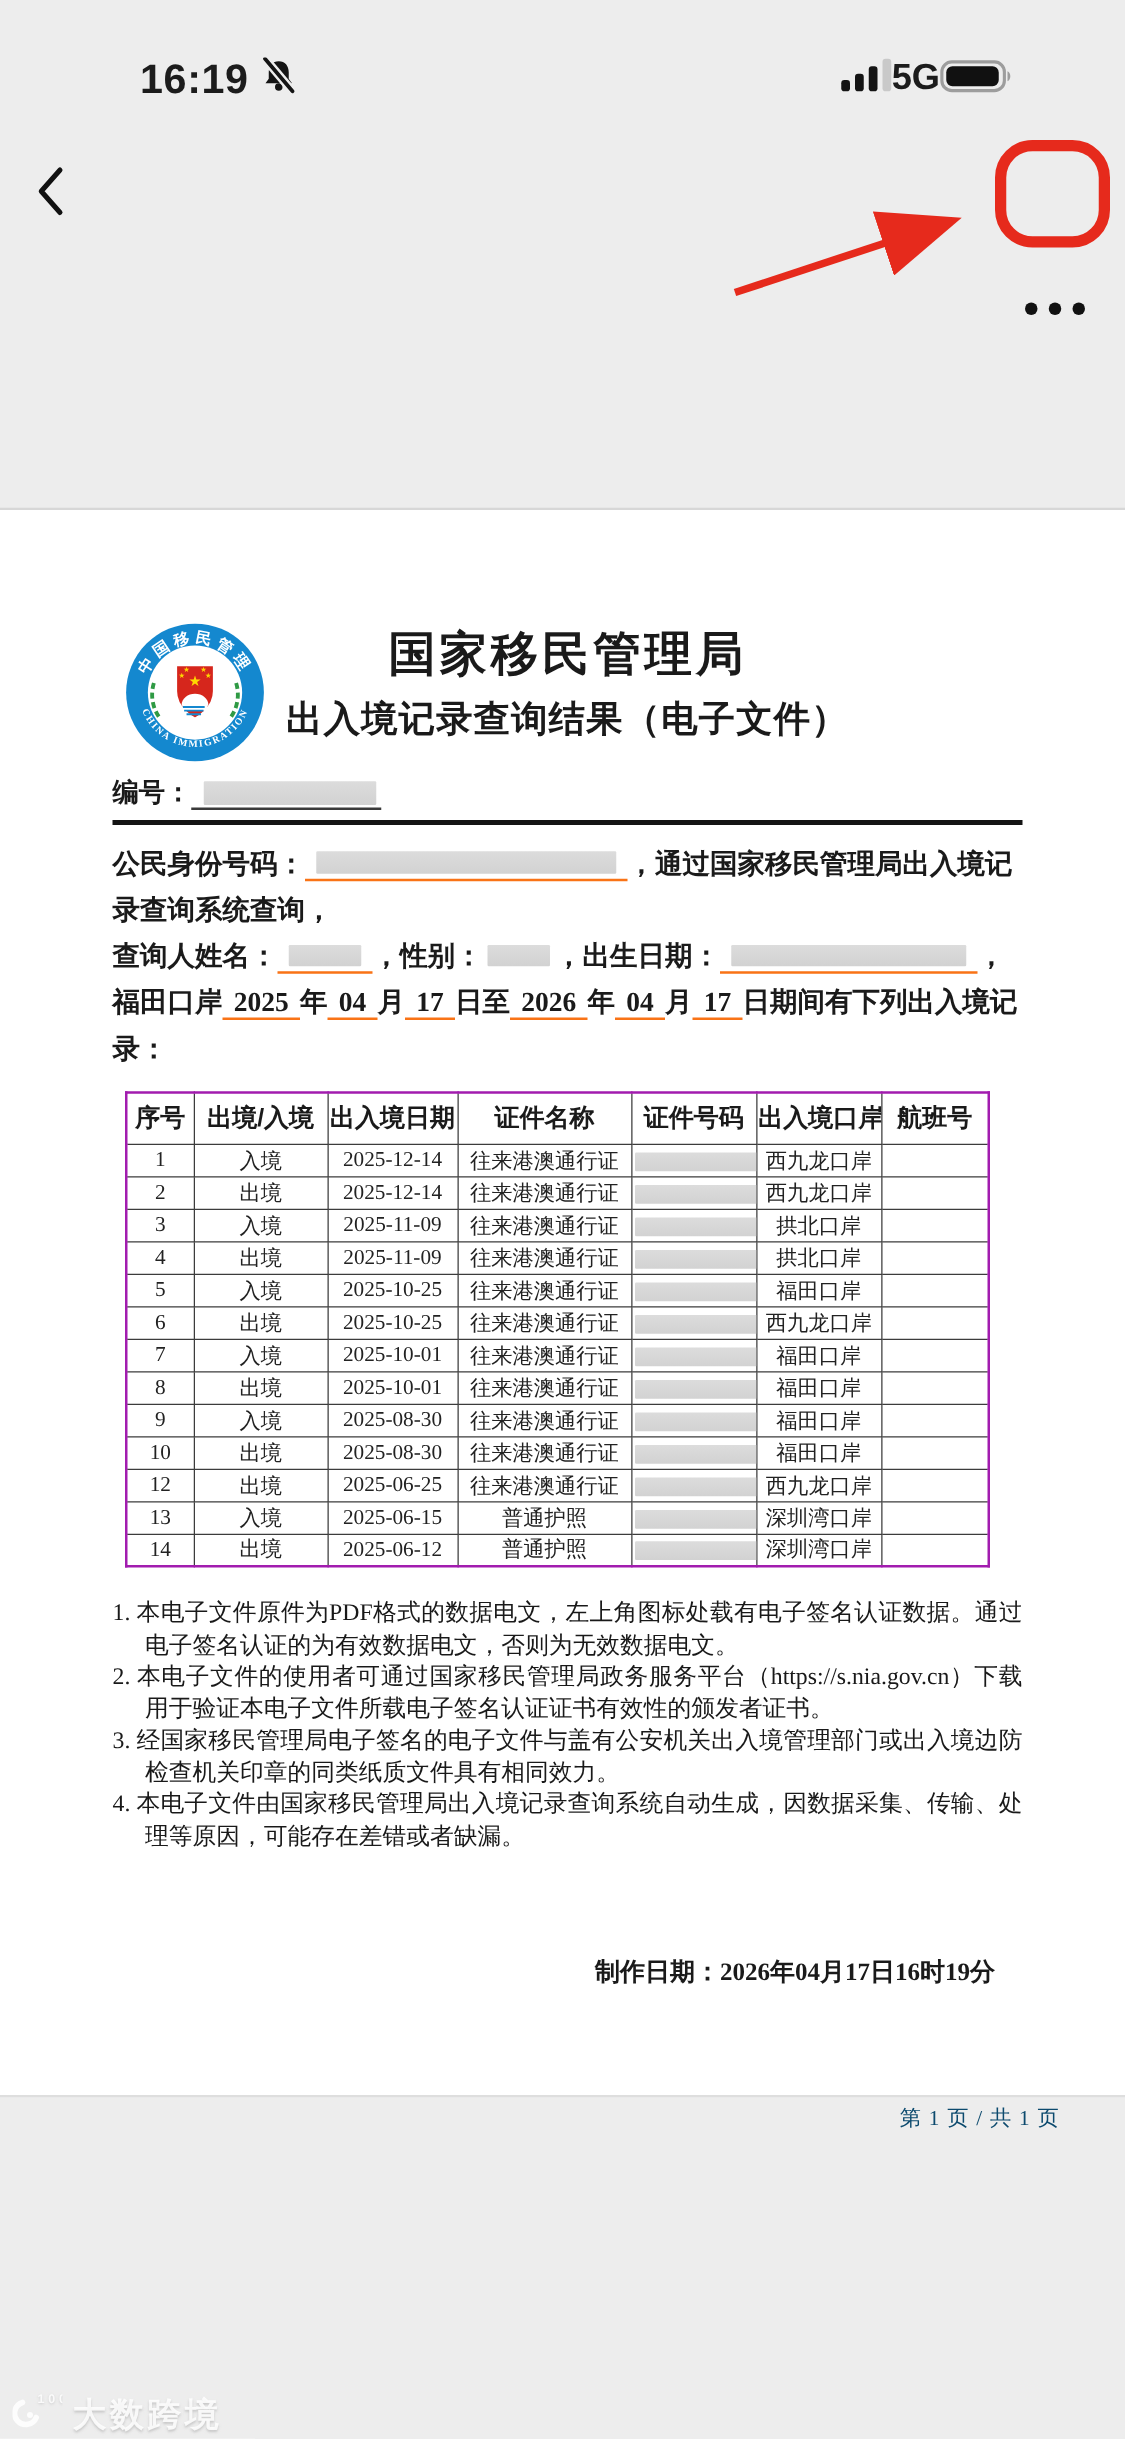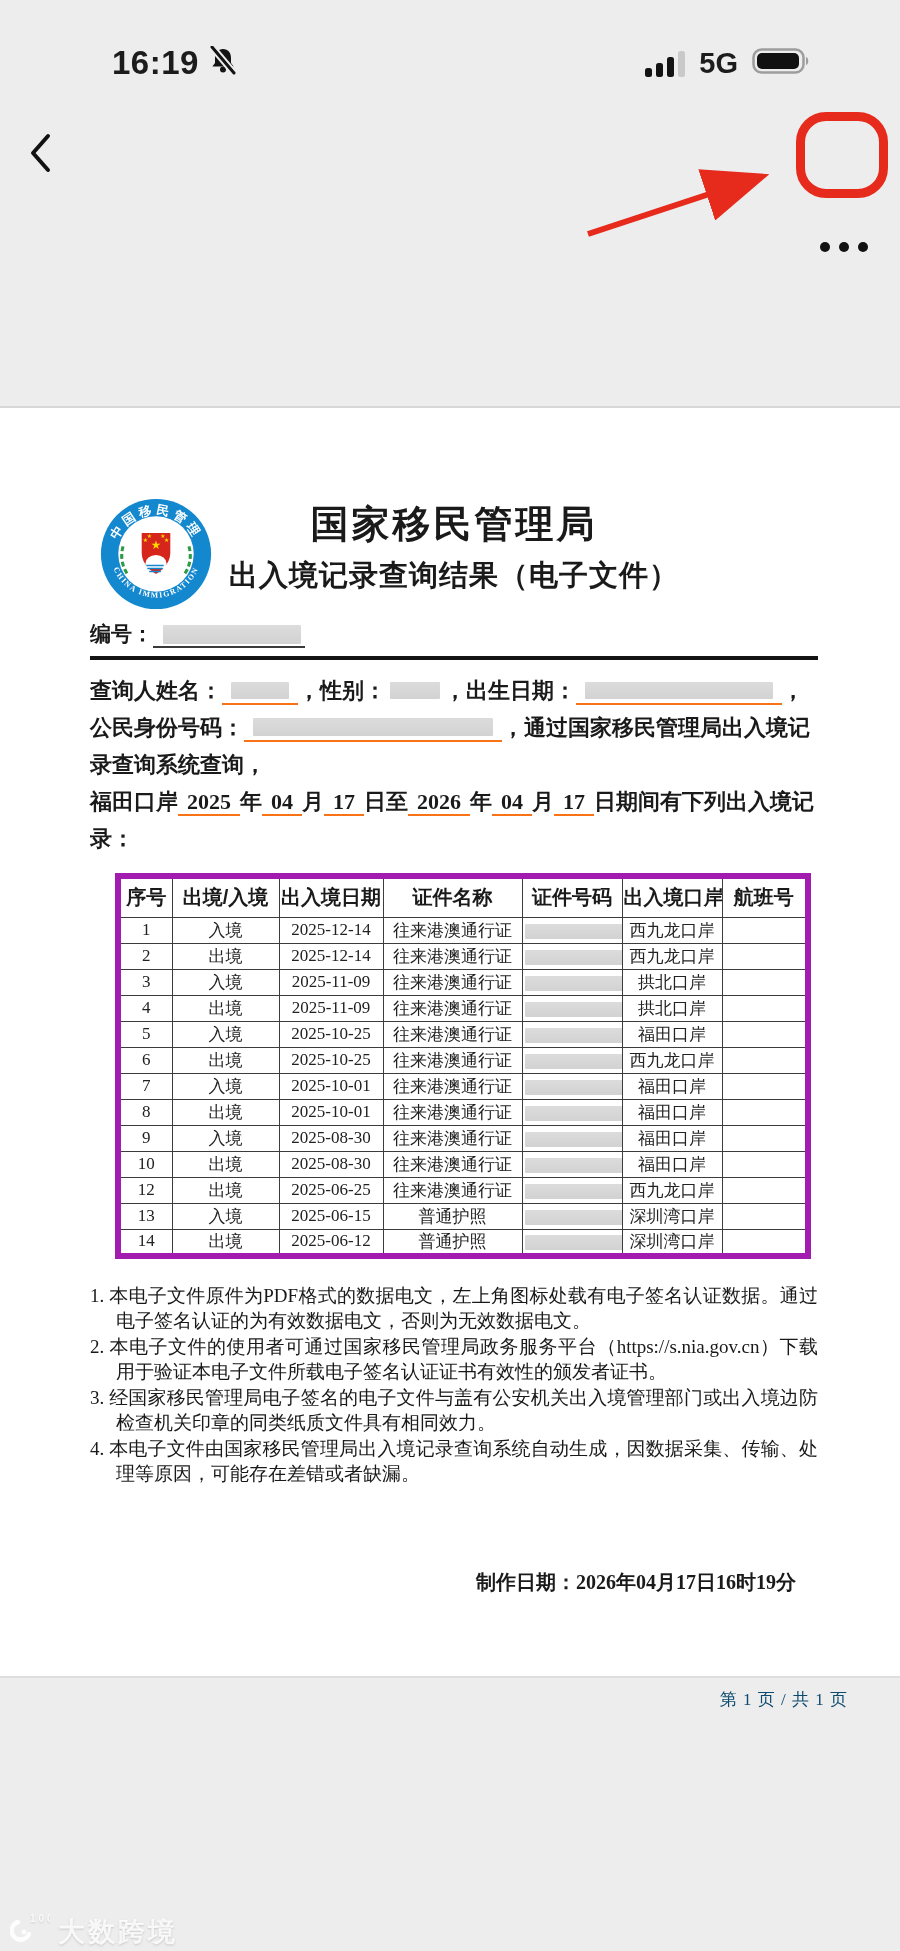--- a/index.html
+++ b/index.html
@@ -17,21 +17,21 @@
   }
 
   
   .status-bar{
     position:absolute;top:0;left:0;width:900px;height:100px;
     display:flex;justify-content:space-between;align-items:center;
     padding:26px 86px 0 112px;
   }
   .sb-left{display:flex;align-items:center;gap:10px;}
   .sb-time{font-size:33px;font-weight:700;letter-spacing:.5px;}
-  .sb-right{display:flex;align-items:center;gap:14px;}
+  .sb-right{display:flex;}
   .net-label{font-size:29px;font-weight:600;}
   .sig-bars{display:flex;align-items:flex-end;gap:4px;height:27px;}
   .sig-bars i{display:block;width:7px;border-radius:2.5px;background:#141414;}
   .sig-bars i:nth-child(1){height:9px;}
   .sig-bars i:nth-child(2){height:14px;}
   .sig-bars i:nth-child(3){height:20px;}
   .sig-bars i:nth-child(4){height:26px;background:#c9c9c9;}
 
   
   .nav-bar{position:absolute;top:100px;left:0;width:900px;height:110px;}
@@ -80,22 +80,22 @@
   .doc-para{margin:0;font-size:22px;font-weight:600;line-height:37px;}
   .para-block{margin-top:12px;}
   .redact.name{width:58px;height:17px;vertical-align:-1px;}
   .redact.gender{width:50px;height:17px;vertical-align:-1px;margin:0 4px;}
   .redact.birth{width:188px;height:17px;vertical-align:-1px;}
   .redact.idno{width:240px;height:18px;vertical-align:-1px;}
   .num-u{border-bottom:2px solid #f97316;padding:0 9px;text-align:right;}
 
   
   table.rec{
-    border-collapse:collapse;margin:16px 0 0 25px;width:690px;
-    table-layout:fixed;border:6px solid #a21caf;
+    border-collapse:collapse;margin:16px 0 0 10px;width:690px;
+    table-layout:fixed;border:2px solid #a21caf;
   }
   table.rec th,table.rec td{
     border:1px solid #3c3c3c;text-align:center;vertical-align:middle;
     overflow:hidden;white-space:nowrap;
   }
   table.rec th{
     height:41px;font-size:20px;font-weight:700;
     font-family:"Liberation Sans","DejaVu Sans",sans-serif;
   }
   table.rec td{height:26px;font-size:17px;font-weight:400;color:#222;padding:0 2px;}
@@ -217,24 +217,24 @@
   <div class="serial-row">
     <span class="serial-left">
       <span>编号：</span>
       <span class="u-field"><span class="redact serial"></span></span>
     </span>
   </div>
   <div class="thick-rule"></div>
 
   <div class="para-block">
     <p class="doc-para">
-      <span>查询人姓名：</span><span class="num-u"><span class="redact name"></span></span><span>，性别：</span><span class="redact gender"></span><span>，出生日期：</span><span class="num-u"><span class="redact birth"></span></span><span>，</span>
+      <span>公民身份号码：</span><span class="num-u"><span class="redact idno"></span></span><span>，通过国家移民管理局出入境记录查询系统查询，</span>
     </p>
     <p class="doc-para">
-      <span>公民身份号码：</span><span class="num-u"><span class="redact idno"></span></span><span>，通过国家移民管理局出入境记录查询系统查询，</span>
+      <span>查询人姓名：</span><span class="num-u"><span class="redact name"></span></span><span>，性别：</span><span class="redact gender"></span><span>，出生日期：</span><span class="num-u"><span class="redact birth"></span></span><span>，</span>
     </p>
     <p class="doc-para">
       <span>福田口岸</span><span class="num-u">2025</span><span>年</span><span class="num-u">04</span><span>月</span><span class="num-u">17</span><span>日至</span><span class="num-u">2026</span><span>年</span><span class="num-u">04</span><span>月</span><span class="num-u">17</span><span>日期间有下列出入境记录：</span>
     </p>
   </div>
 
   <table class="rec">
     <colgroup>
       <col style="width:54px">
         <col style="width:107px">

